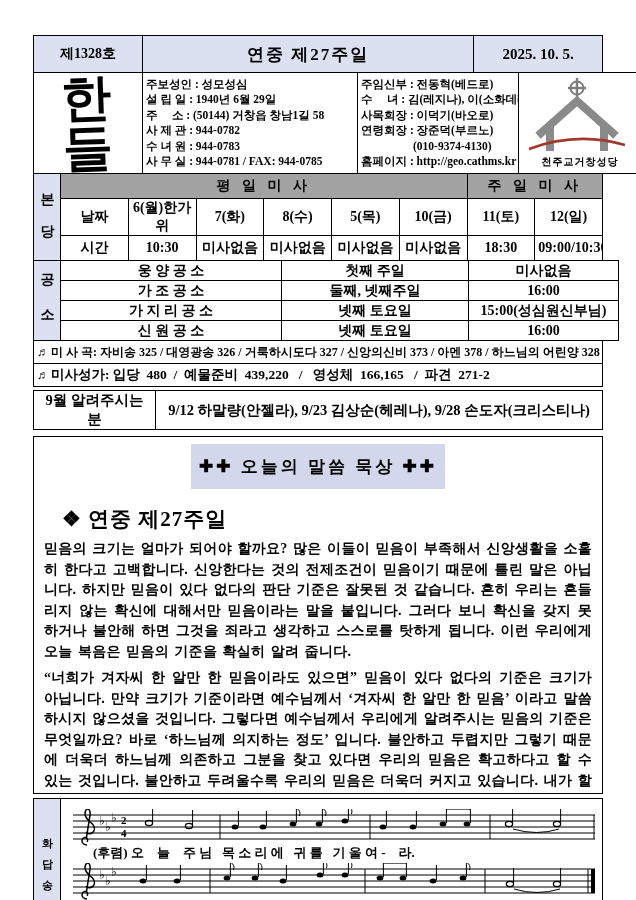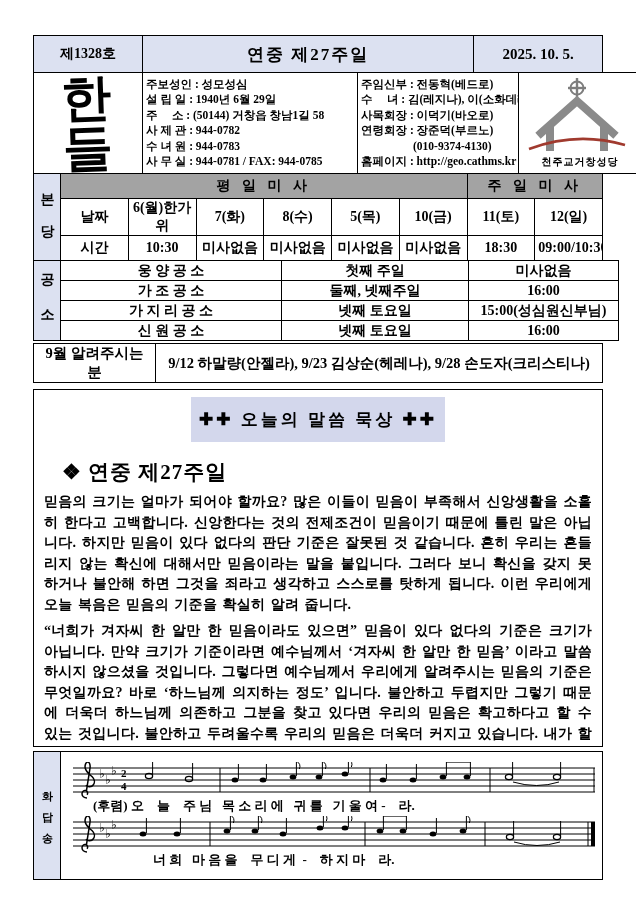--- a/index.html
+++ b/index.html
@@ -205,20 +205,26 @@
       <tr>
         <td>신 원 공 소</td>
         <td>넷째 토요일</td>
         <td>16:00</td>
       </tr>
     </tbody>
       </table>
 
     <table class="songs stack">
       <tbody>
+          <tr>
+        <td class="misagok"><span class="note">♬</span><span>미 사 곡: 자비송 325 / 대영광송 326 / 거룩하시도다 327 / 신앙의신비 373 / 아멘 378 / 하느님의 어린양 328</span></td>
+      </tr>
+      <tr>
+        <td class="misasongga"><span class="note">♬</span><span>미사성가: 입당  480  /  예물준비  439,220   /   영성체  166,165   /  파견  271-2</span></td>
+      </tr>
     </tbody>
       </table>
 
     <table class="obit">
       <tbody>
           <tr>
         <td class="c1">9월 알려주시는 분</td>
         <td>9/12 하말량(안젤라), 9/23 김상순(헤레나), 9/28 손도자(크리스티나)</td>
       </tr>
     </tbody>

